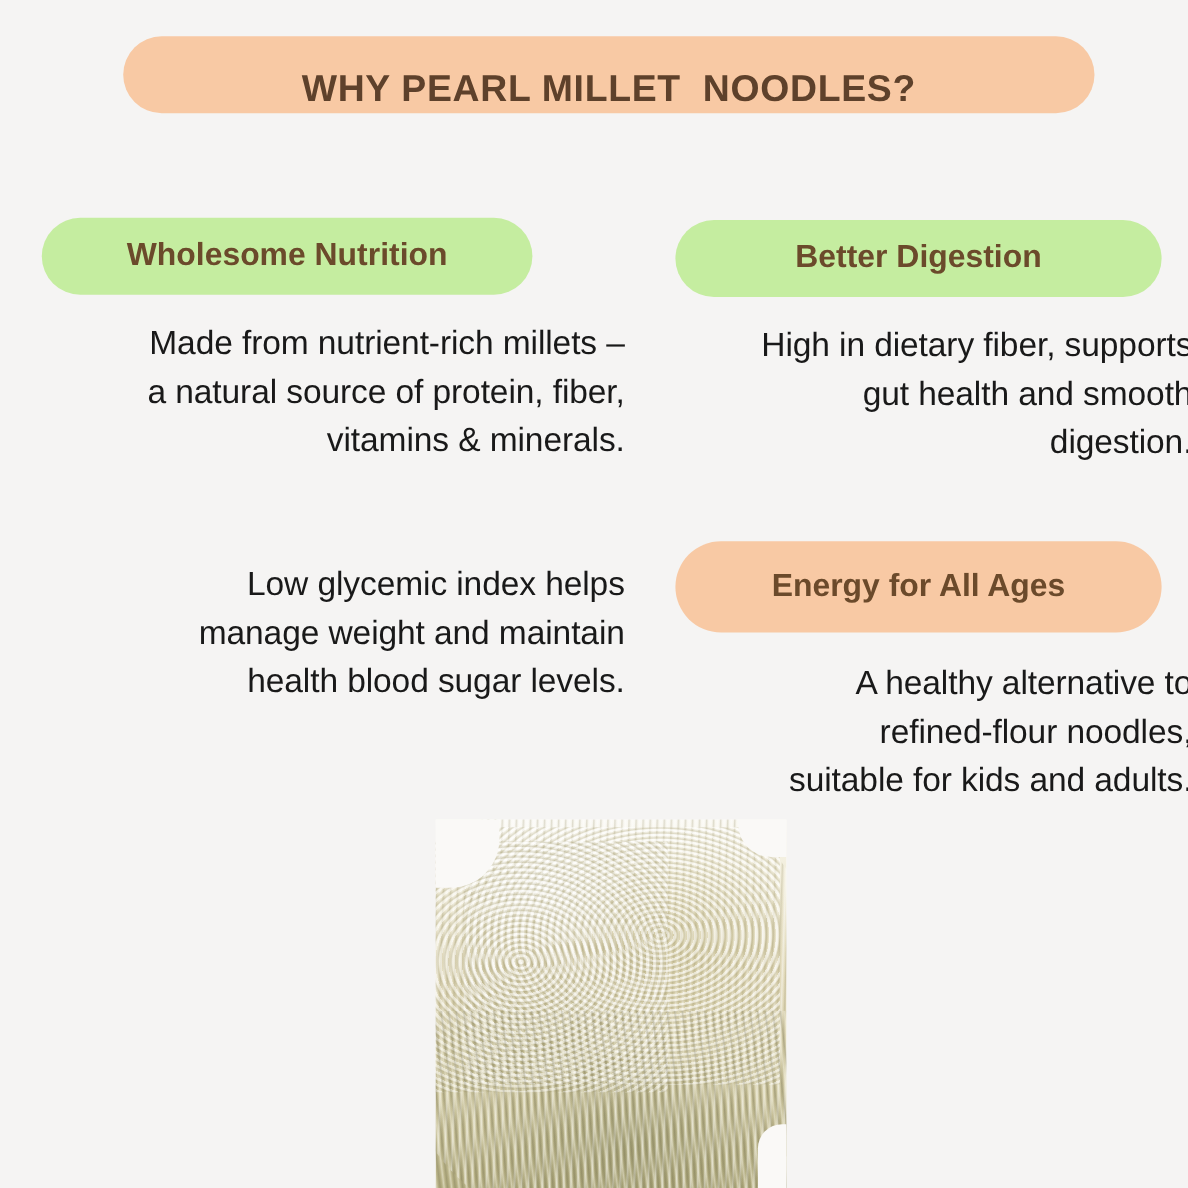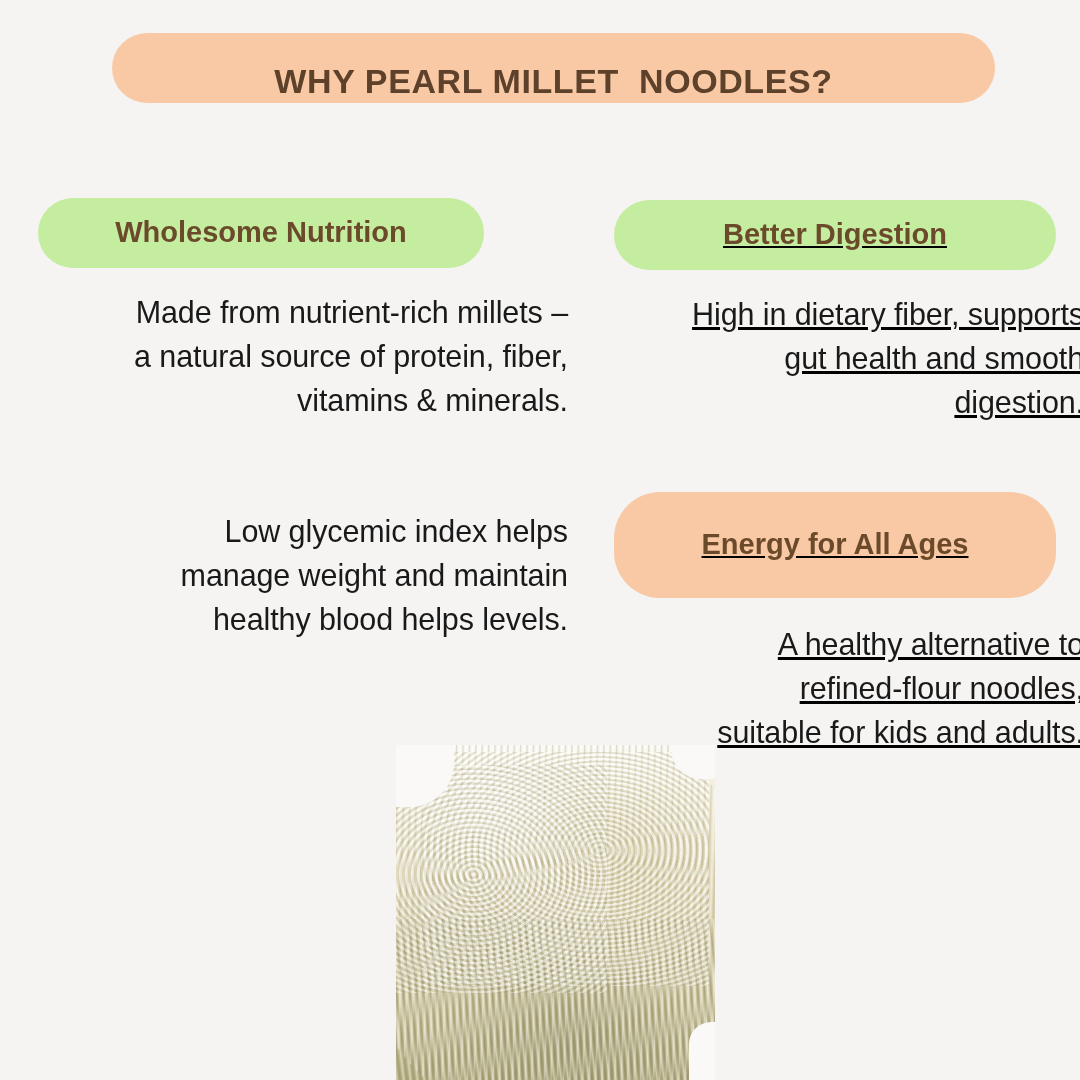--- a/index.html
+++ b/index.html
@@ -46,42 +46,42 @@
     position: absolute;
     left: 0;
     top: 0;
     width: 1080px;
     height: 1080px;
   }
 
   .card { position: absolute; }
 
   .card-col-left  { left: 38px;  width: 446px; }
-  .card-col-right { left: 614px; width: 442px; text-decoration: underline; }
+  .card-col-right { left: 614px; width: 442px; }
 
   .card-row-top    { top: 198px; }
   .card-row-bottom { top: 489px; }
 
   .card-col-right.card-row-top    { top: 200px; }
   .card-col-right.card-row-bottom { top: 492px; }
 
   .pill {
     width: 100%;
     border-radius: 46px;
     display: flex;
     align-items: center;
     justify-content: center;
     padding: 0 22px;
   }
   .pill-green  { background: #C5EDA0; }
   .pill-peach  { background: #F8C9A4; }
 
   .pill-1line { height: 70px; }
   .pill-2line { height: 91px; }
-  .pill-2line-r { height: 106px; }
+  .pill-2line-r { height: 83px; }
 
   .pill-title {
     font-size: 29px;
     font-weight: bold;
     color: #6B4A2B;
     text-align: center;
     line-height: 1.22;
     white-space: pre-line;
   }
 
@@ -215,21 +215,21 @@
       <span class="pill-title">Better Digestion</span>
     </div>
     <div class="card-body">High in dietary fiber, supports
 gut health and smooth
 digestion.</div>
   </div>
 
   <div class="card card-col-left card-row-bottom">
     <div class="card-body">Low glycemic index helps
 manage weight and maintain
-healthy blood helps levels.</div>
+health blood sugar levels.</div>
   </div>
 
   <div class="card card-col-right card-row-bottom">
     <div class="pill pill-peach pill-2line-r">
       <span class="pill-title">Energy for All Ages</span>
     </div>
     <div class="card-body">A healthy alternative to
 refined-flour noodles,
 suitable for kids and adults.</div>
   </div>

